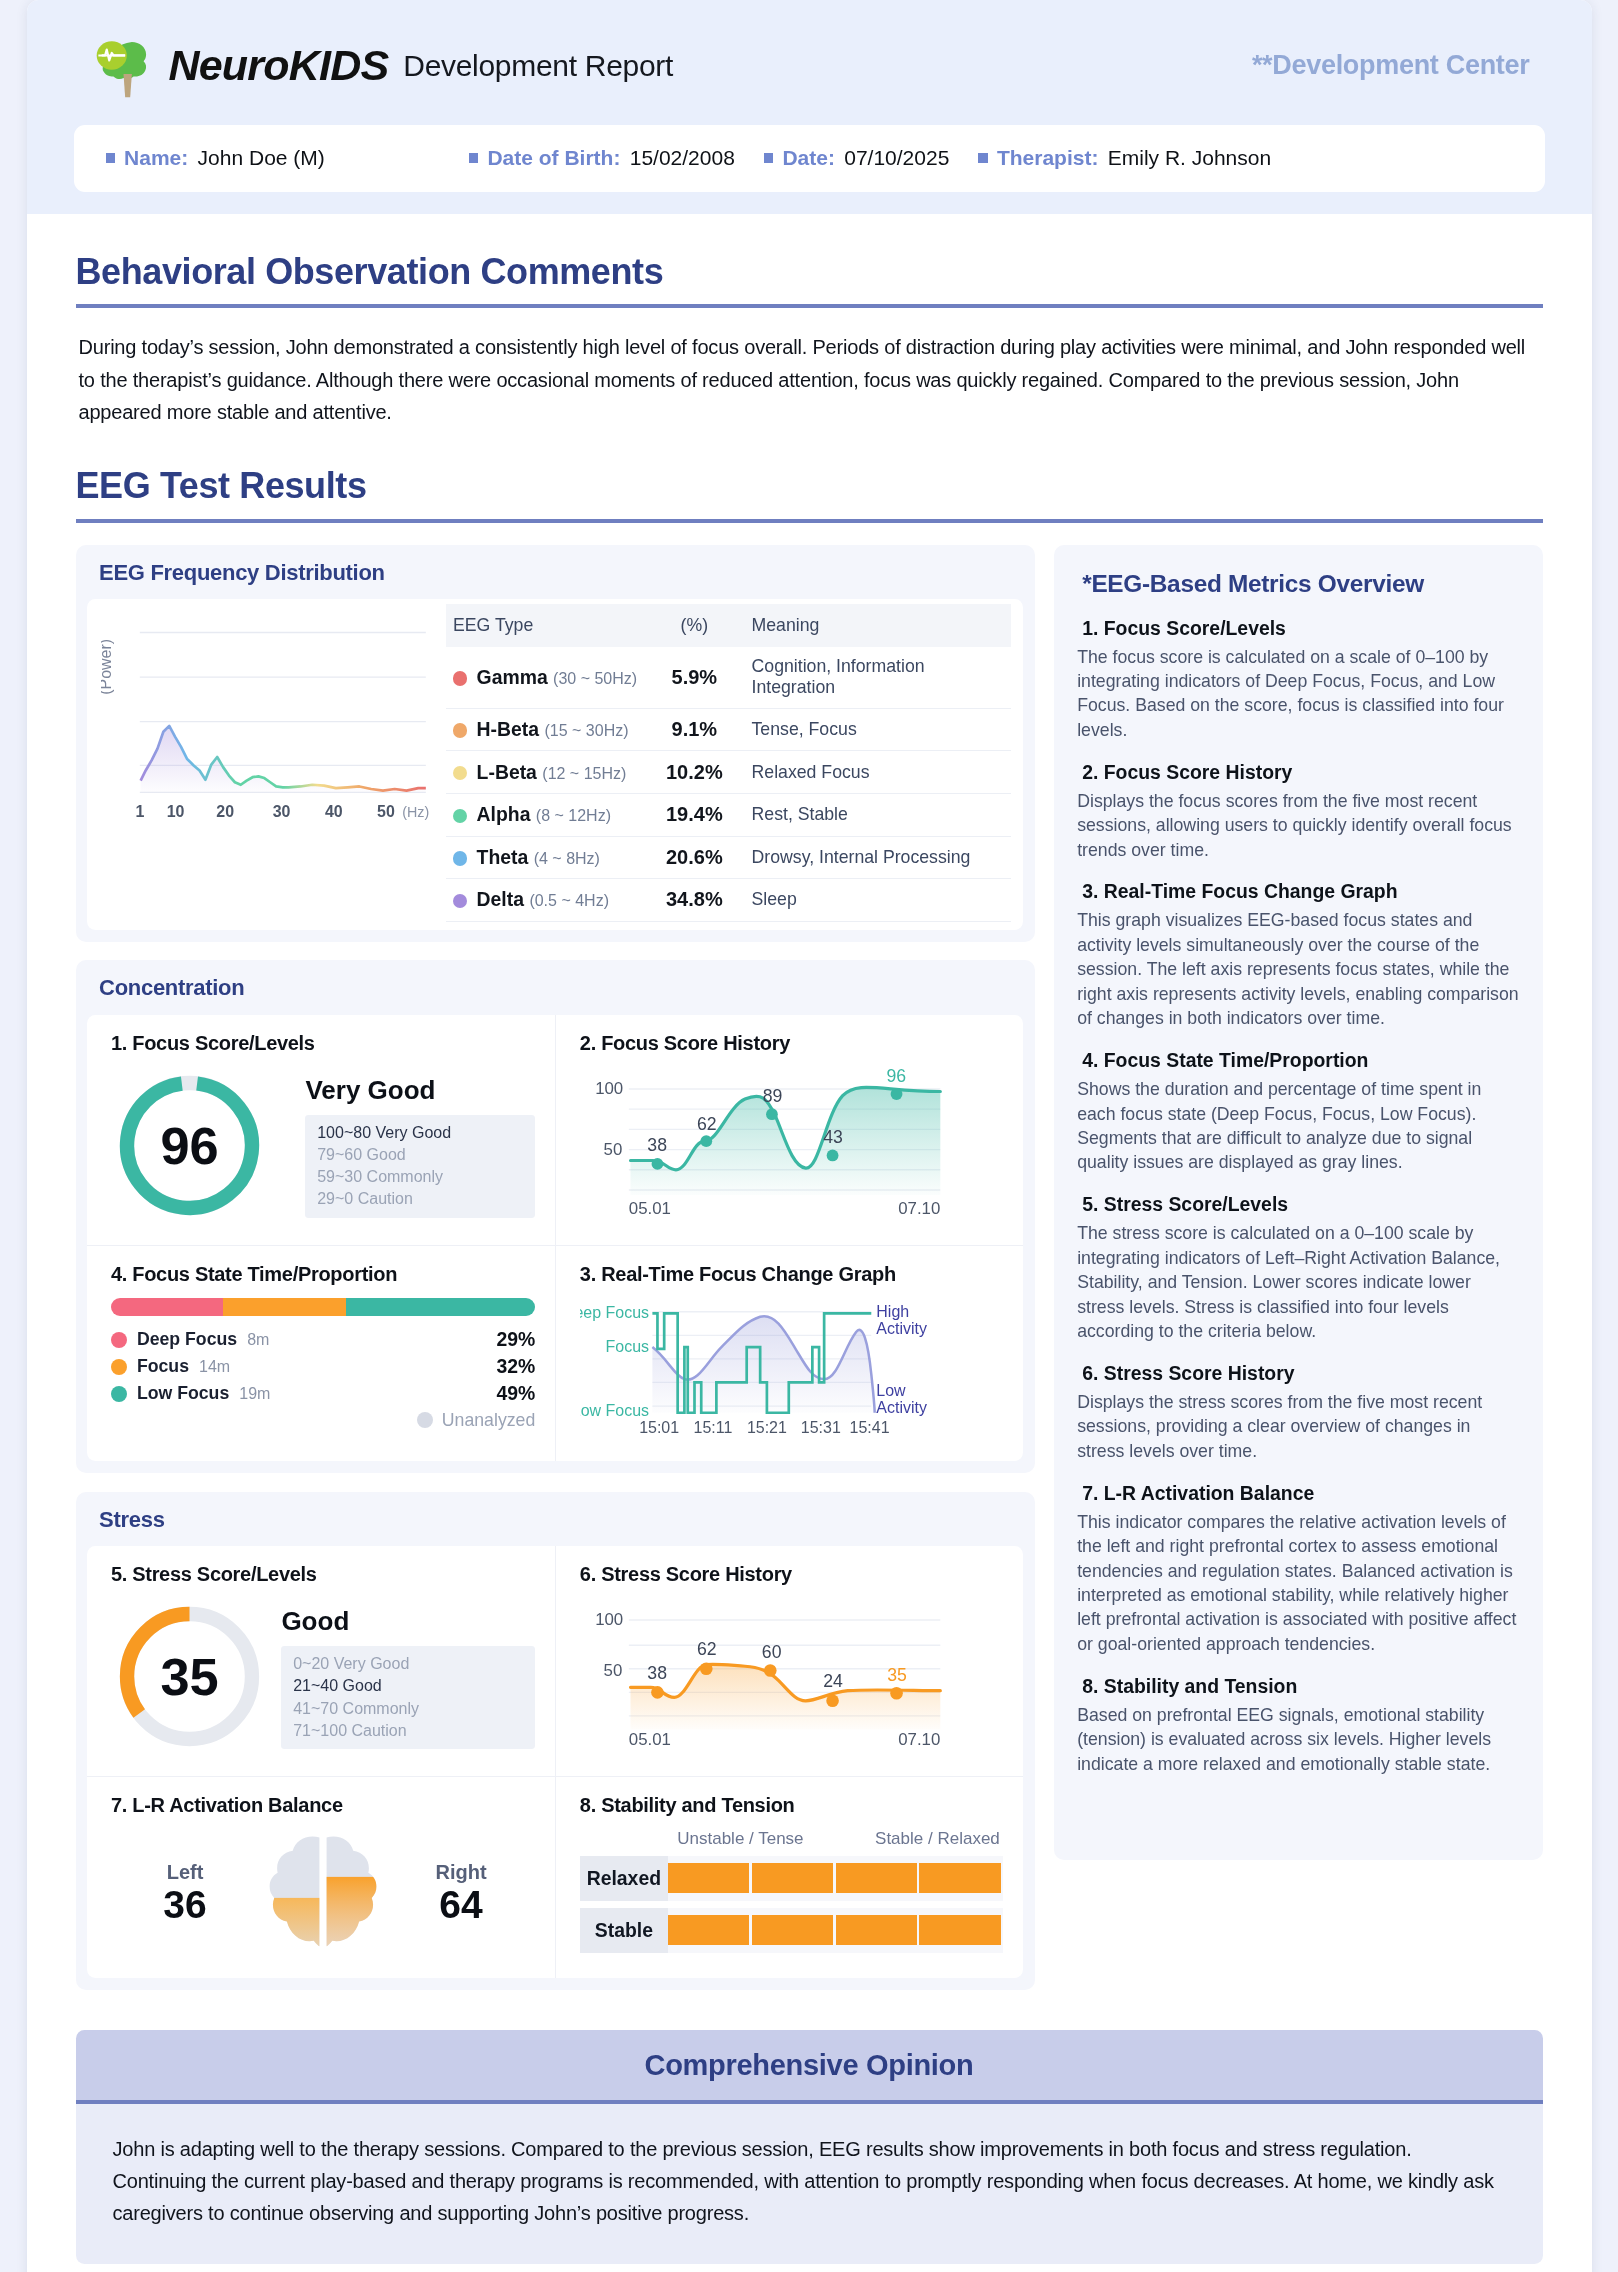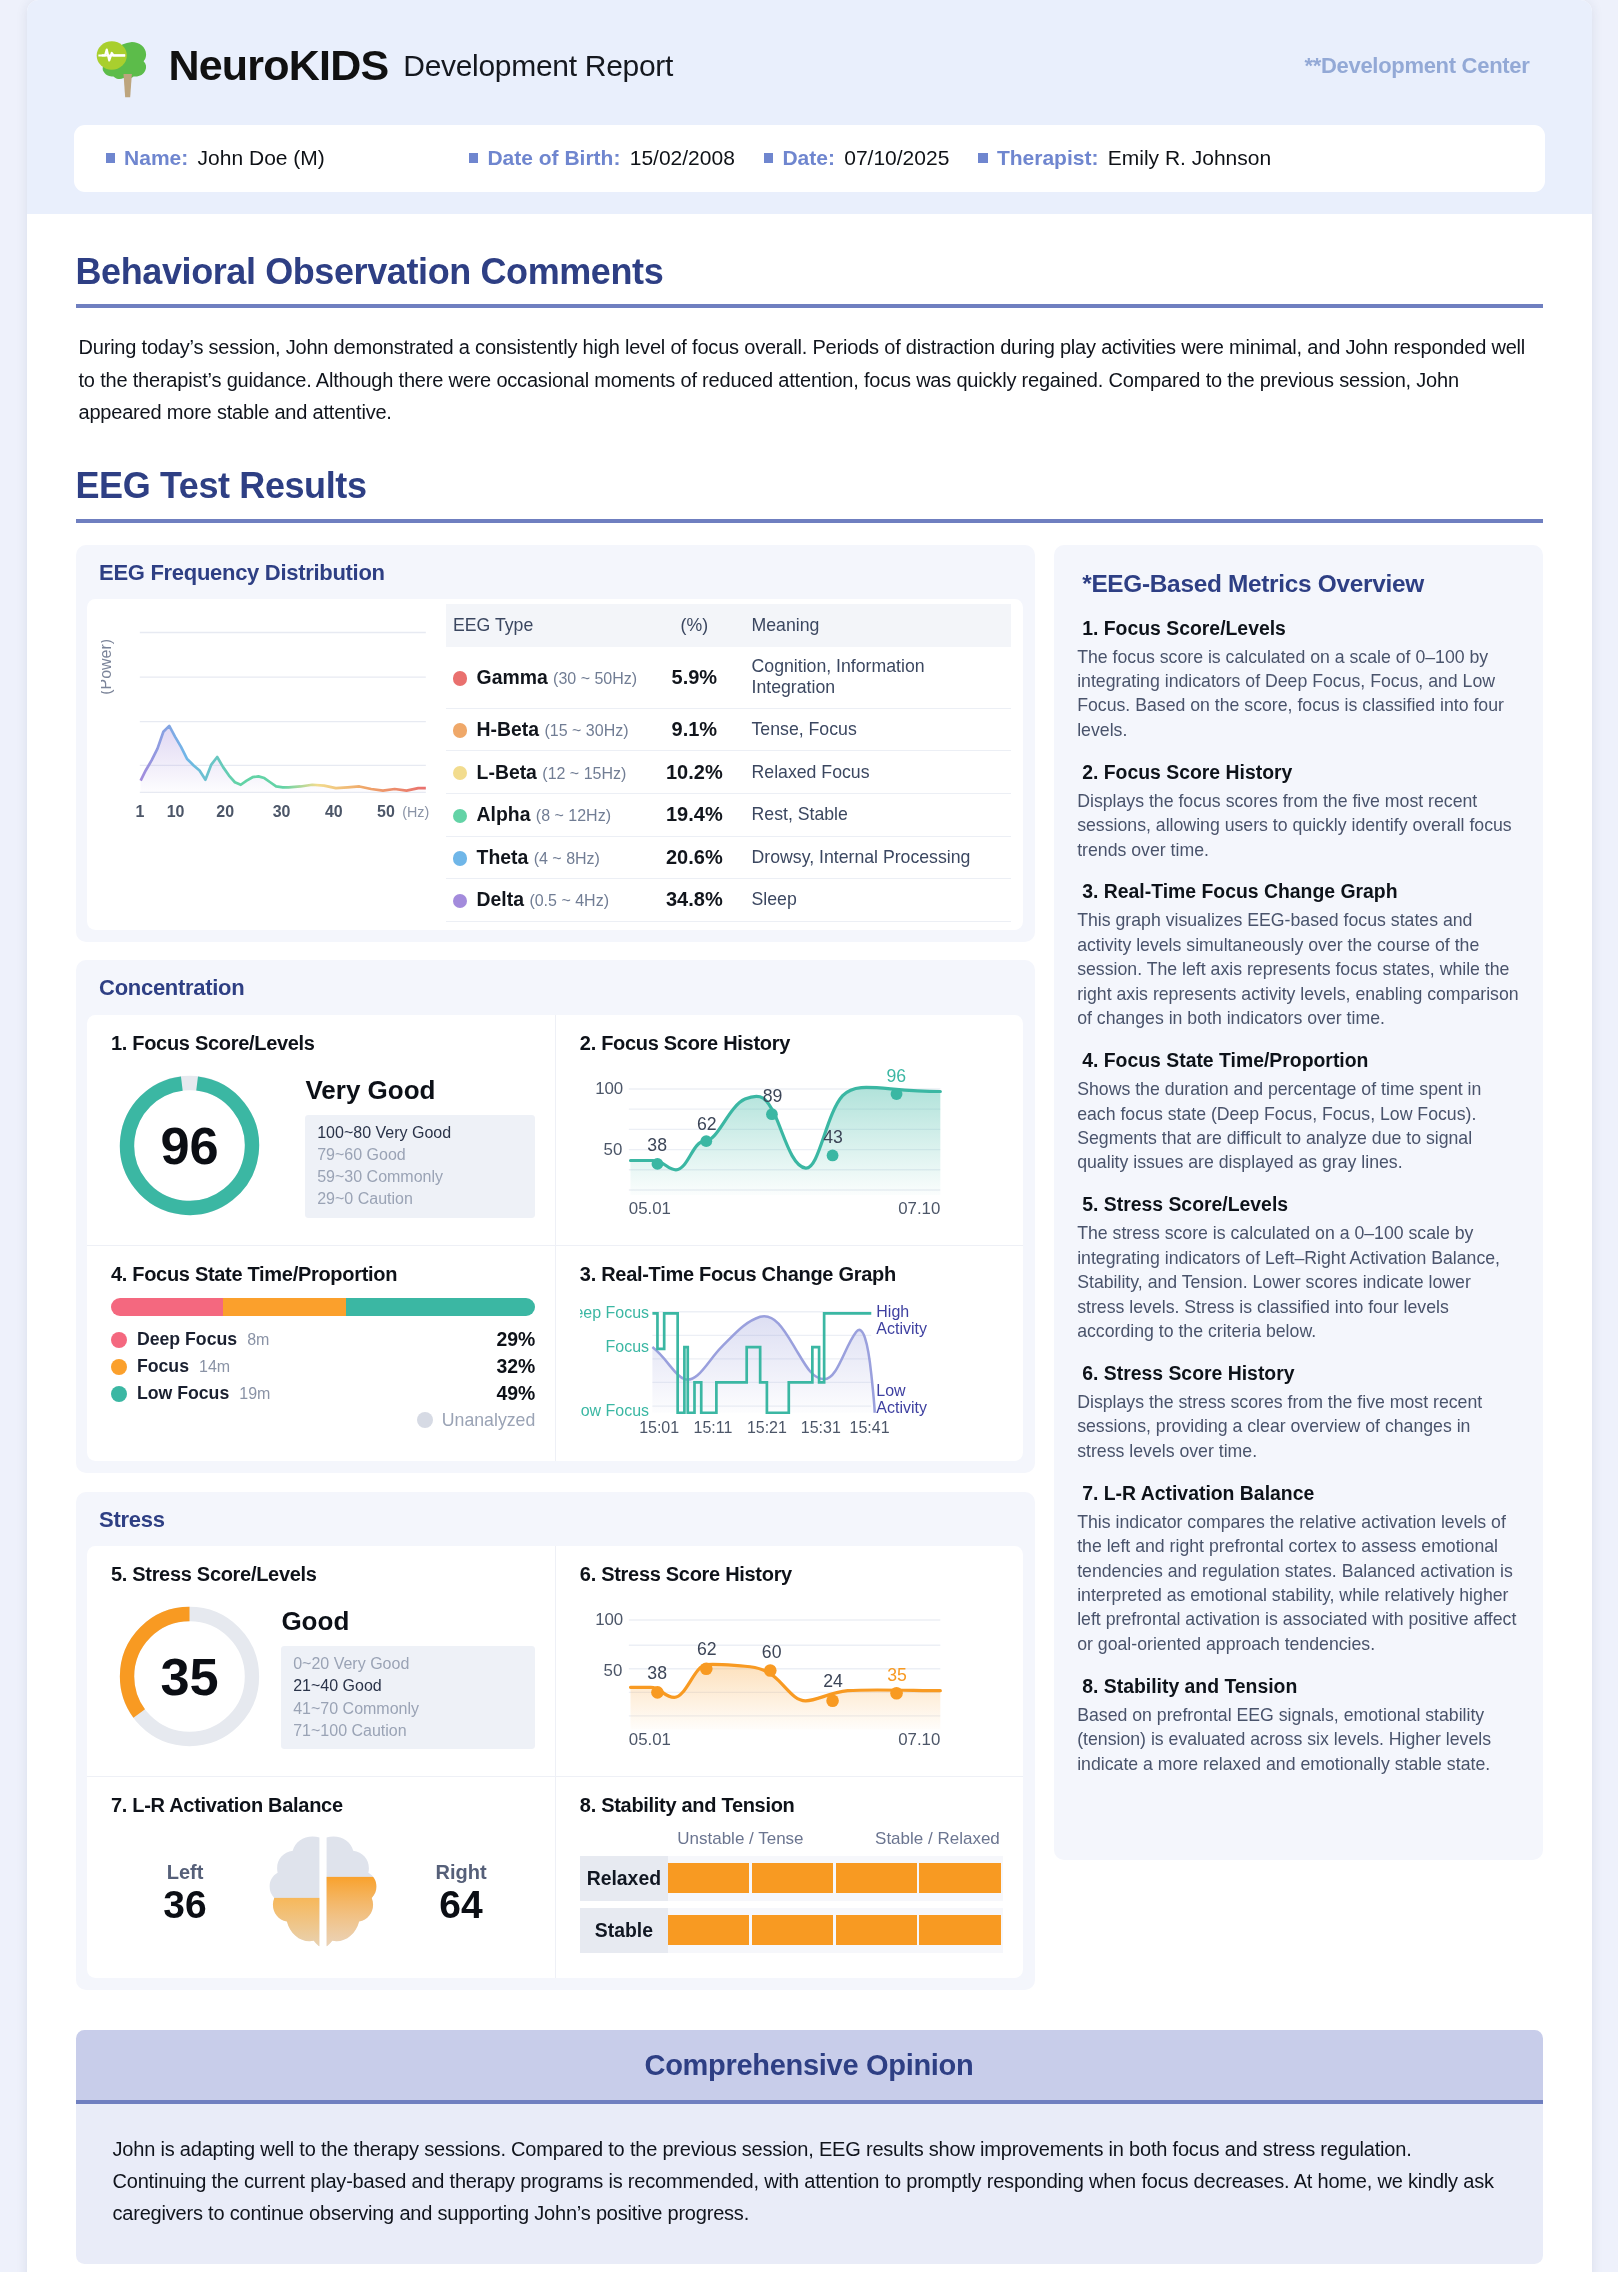--- a/index.html
+++ b/index.html
@@ -15,23 +15,23 @@
     min-height:2246px;
     border-radius:11.8px;
     box-shadow:0 1.7px 11.8px rgba(40,50,90,.10);
     overflow:hidden;
     position:relative;
   }
   
   .hdr { background:#e9effc; padding:25px 0 0 0; }
   .hdr-top { display:flex; align-items:center; padding:0 62px 0 66px; height:81px; }
   .logo-mark { width:66px; height:67px; position:relative; flex:0 0 auto; margin-right:10px; }
-  .brand { font-size:43px; font-weight:bold; letter-spacing:-0.8px; color:#111; line-height:1; }
+  .brand { font-size:43px; font-weight:bold; letter-spacing:-0.8px; color:#111; line-height:1;font-style:italic; }
   .brand-sub { font-size:30px; font-weight:500; color:#15181f; margin-left:15px; letter-spacing:-0.3px;}
-  .center-tag { margin-left:auto; font-size:22px; font-weight:bold; color:#93a9d6; letter-spacing:-0.3px;}
+  .center-tag { margin-left:auto; font-size:27px; font-weight:bold; color:#93a9d6; letter-spacing:-0.3px;}
   .info-bar {
     margin:18.5px 47px 0 47px; background:#fff; border-radius:11px;
     height:67px; display:flex; align-items:center; padding-left:32px;
     font-size:21px;
   }
   .info-item { display:flex; align-items:center; }
   .sq { width:9.3px; height:9.3px; background:#6f86cf; margin-right:9.3px; display:inline-block; }
   .info-lab { color:#6f86cf; font-weight:bold; margin-right:9.3px; }
   .info-val { color:#0e1116; font-weight:500; }
   .hdr-pad { height:22px; }

